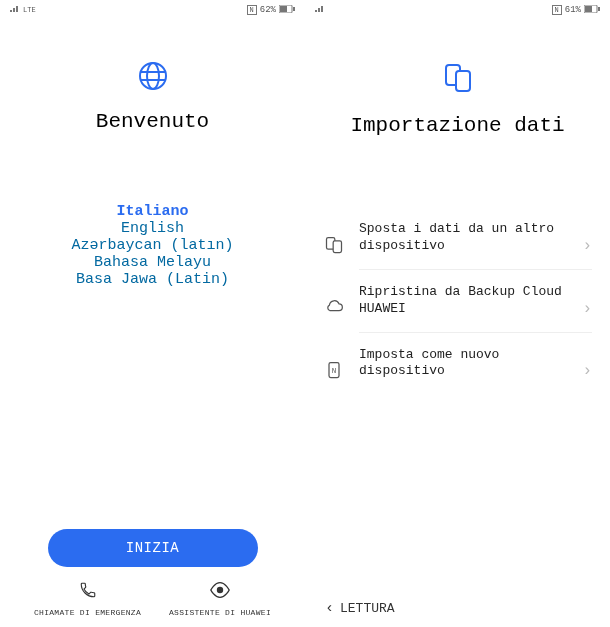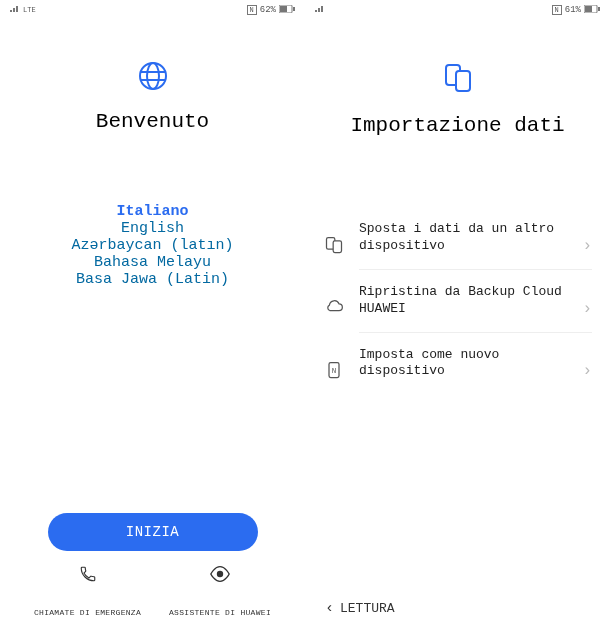--- a/index.html
+++ b/index.html
@@ -80,21 +80,21 @@
     }
     .bottom-bar {
       display: flex;
       justify-content: space-around;
       padding: 4px 20px 10px;
     }
     .bottom-item {
       display: flex;
       flex-direction: column;
       align-items: center;
-      gap: 20px;
+      gap: 4px;
       cursor: pointer;
     }
     .bottom-label {
       font-size: 8px;
       color: #333;
       letter-spacing: 0.3px;
     }
     .options-list {
       margin-top: 60px;
       display: flex;

